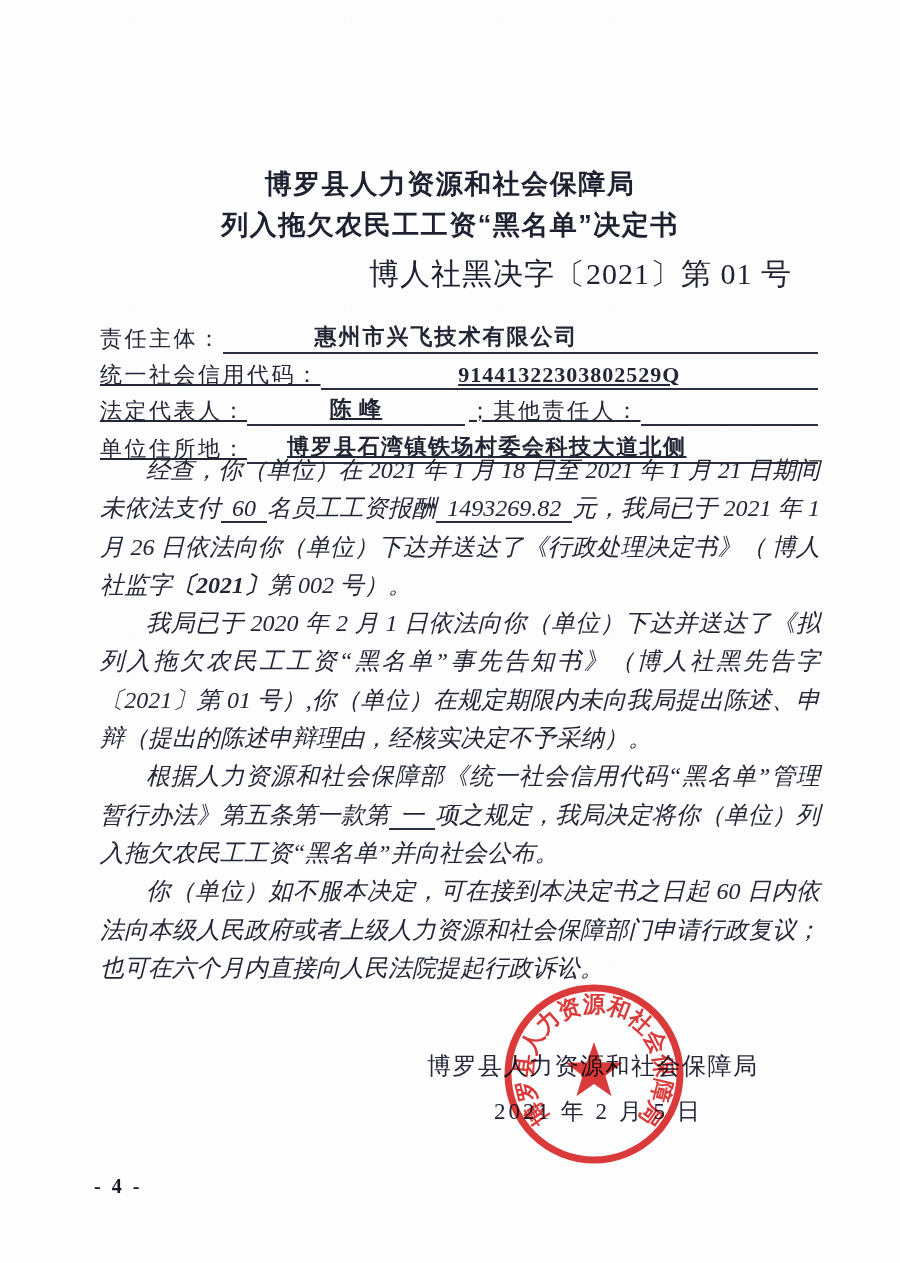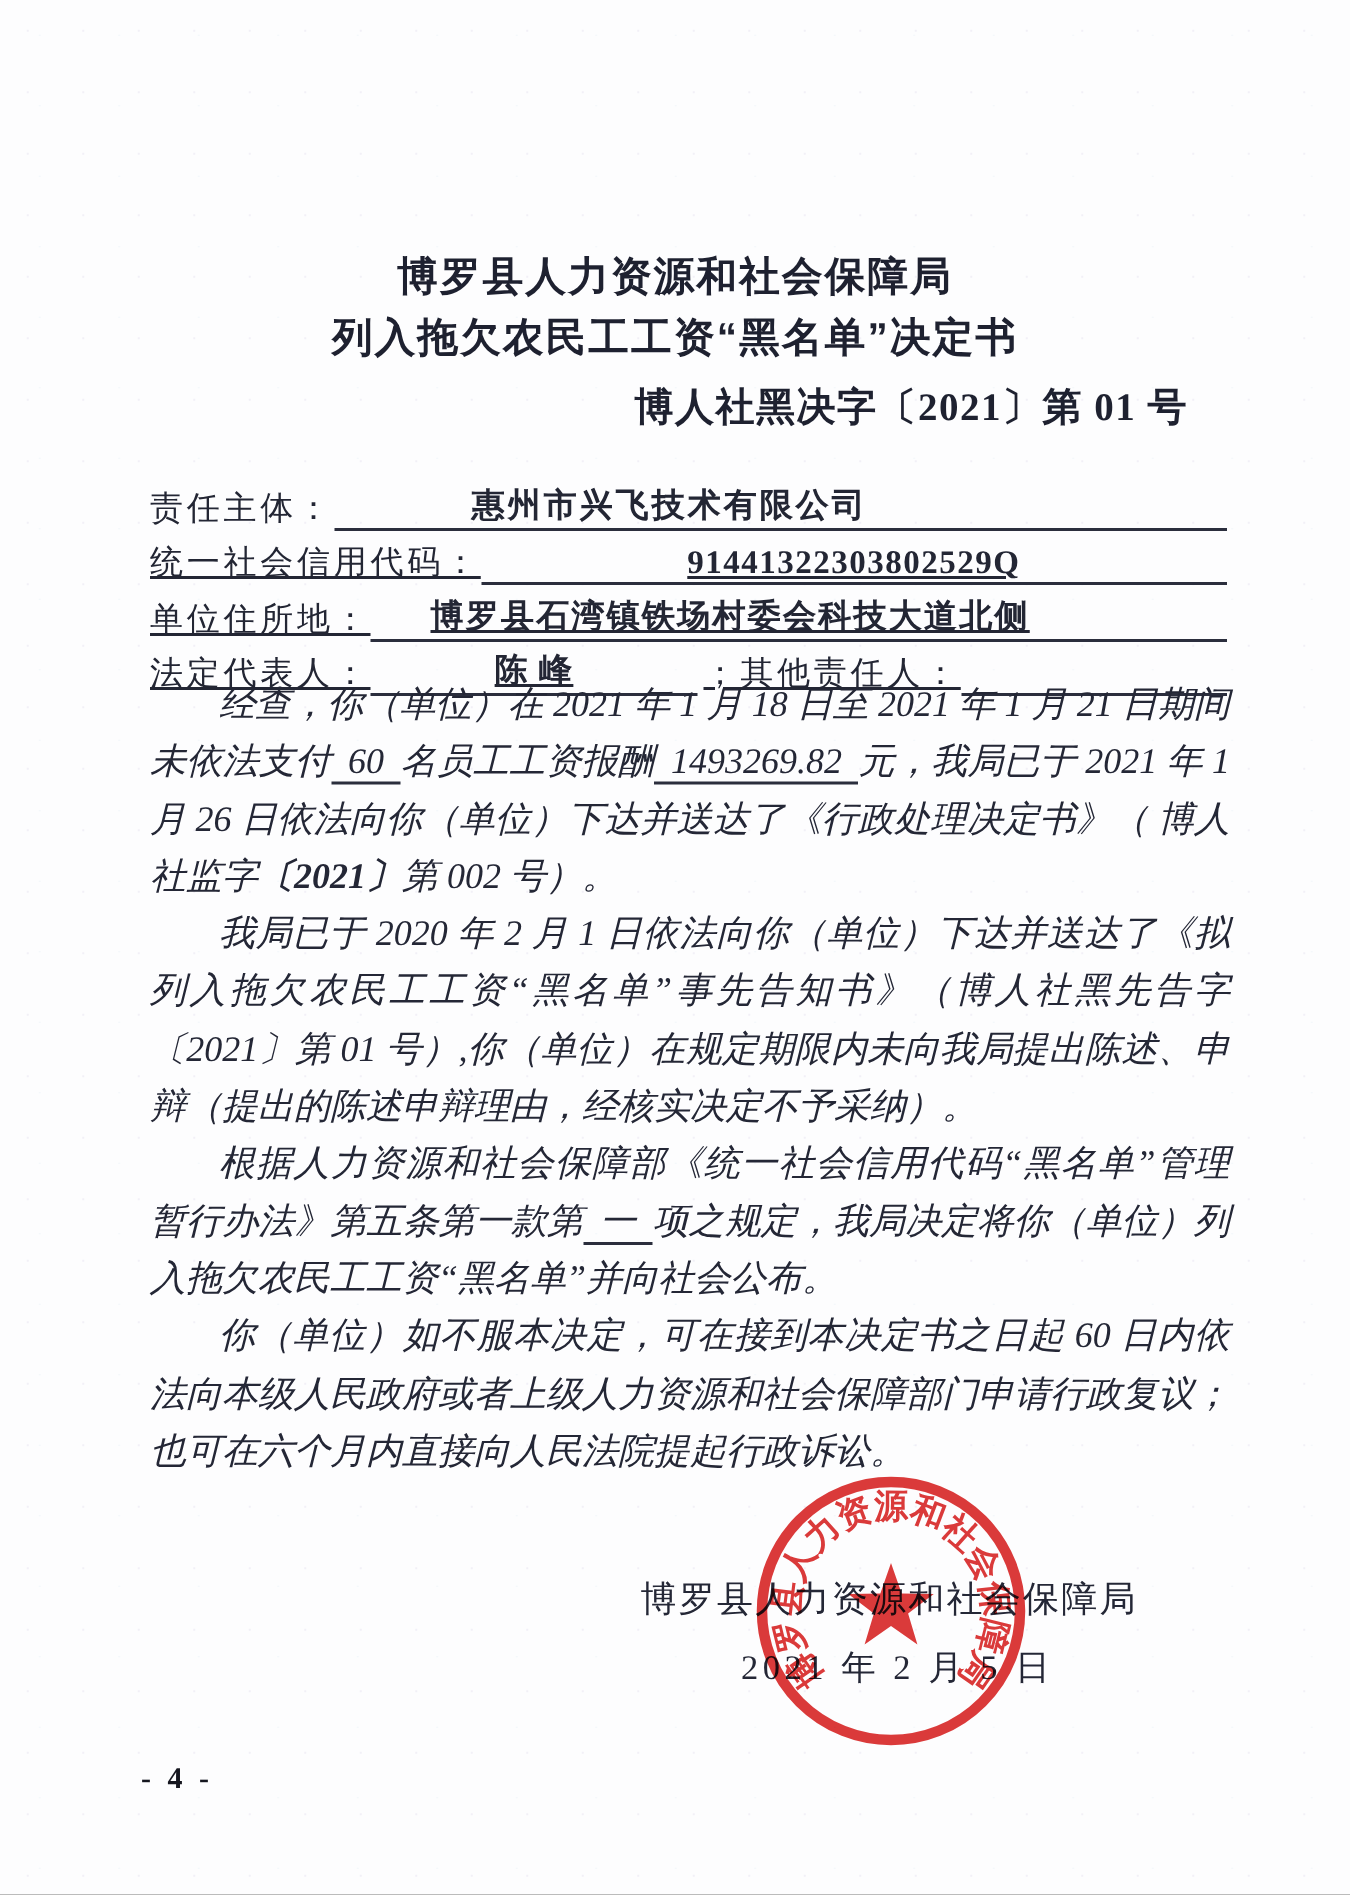--- a/index.html
+++ b/index.html
@@ -15,21 +15,21 @@
     color:#232634;
     overflow:hidden;
   }
   .title {
     position:absolute; left:0; right:0; text-align:center;
     font-family:"Liberation Sans","DejaVu Sans",sans-serif;
     font-weight:700; font-size:27px; letter-spacing:1.5px; color:#1e2130;
   }
   .docno {
     position:absolute; top:254px; right:108px;
-    font-size:26px; font-weight:700; letter-spacing:1px; color:#1e2130;
+    font-size:30px; font-weight:400; letter-spacing:1px; color:#1e2130;
   }
   .fields { position:absolute; left:100px; right:82px; top:321px; font-size:22px; }
   .frow { display:flex; align-items:flex-end; height:33px;text-align:right; }
   .frow.gap { margin-top:3px;text-decoration:underline; }
   .flabel { letter-spacing:2.5px; white-space:nowrap; }
   .fline {
     flex:1 1 auto; border-bottom:2px solid #2b2e3d; height:31px;
     display:flex; align-items:flex-end; white-space:nowrap; min-width:0;
   }
   .fline.w218 { flex:0 0 218px; }
@@ -71,35 +71,35 @@
       </span>
     </div>
 
     <div class="frow gap">
       <span class="flabel">统一社会信用代码：</span>
       <span class="fline">
         <span class="v-center">91441322303802529Q</span>
       </span>
     </div>
 
-    <div class="frow gap" style="margin-top:5px">
-      <span class="flabel">单位住所地：</span>
-      <span class="fline">
-        <span class="v-pad-sm">博罗县石湾镇铁场村委会科技大道北侧</span>
-      </span>
-    </div>
-
     <div class="frow gap">
       <span class="flabel">法定代表人：</span>
       <span class="fline w218">
         <span class="v-center">陈 峰</span>
       </span>
       <span class="fsep">；其他责任人：</span>
       <span class="fline">
         <span class="v-center"></span>
+      </span>
+    </div>
+
+    <div class="frow gap" style="margin-top:5px">
+      <span class="flabel">单位住所地：</span>
+      <span class="fline">
+        <span class="v-pad-sm">博罗县石湾镇铁场村委会科技大道北侧</span>
       </span>
     </div>
 
   </div>
 
   <div class="body">
     <p class="para"><span>经查，你（单位）在  2021 年 1 月 18 日至 2021 年 1 月 21 日期间未依法支付</span><span class="u"> 60 </span><span>名员工工资报酬</span><span class="u"> 1493269.82 </span><span>元，我局已于  2021 年 1 月 26 日依法向你（单位）下达并送达了《行政处理决定书》（ 博人社监字</span><span class="b">〔2021〕</span><span>第 002 号）。</span></p>
     <p class="para">我局已于 2020 年 2 月 1 日依法向你（单位）下达并送达了《拟列入拖欠农民工工资“黑名单”事先告知书》（博人社黑先告字〔2021〕第 01 号）,你（单位）在规定期限内未向我局提出陈述、申辩（提出的陈述申辩理由，经核实决定不予采纳）。</p>
     <p class="para"><span>根据人力资源和社会保障部《统一社会信用代码“黑名单”管理暂行办法》第五条第一款第</span><span class="u"> 一 </span><span>项之规定，我局决定将你（单位）列入拖欠农民工工资“黑名单”并向社会公布。</span></p>
     <p class="para">你（单位）如不服本决定，可在接到本决定书之日起 60 日内依法向本级人民政府或者上级人力资源和社会保障部门申请行政复议；也可在六个月内直接向人民法院提起行政诉讼。</p>

